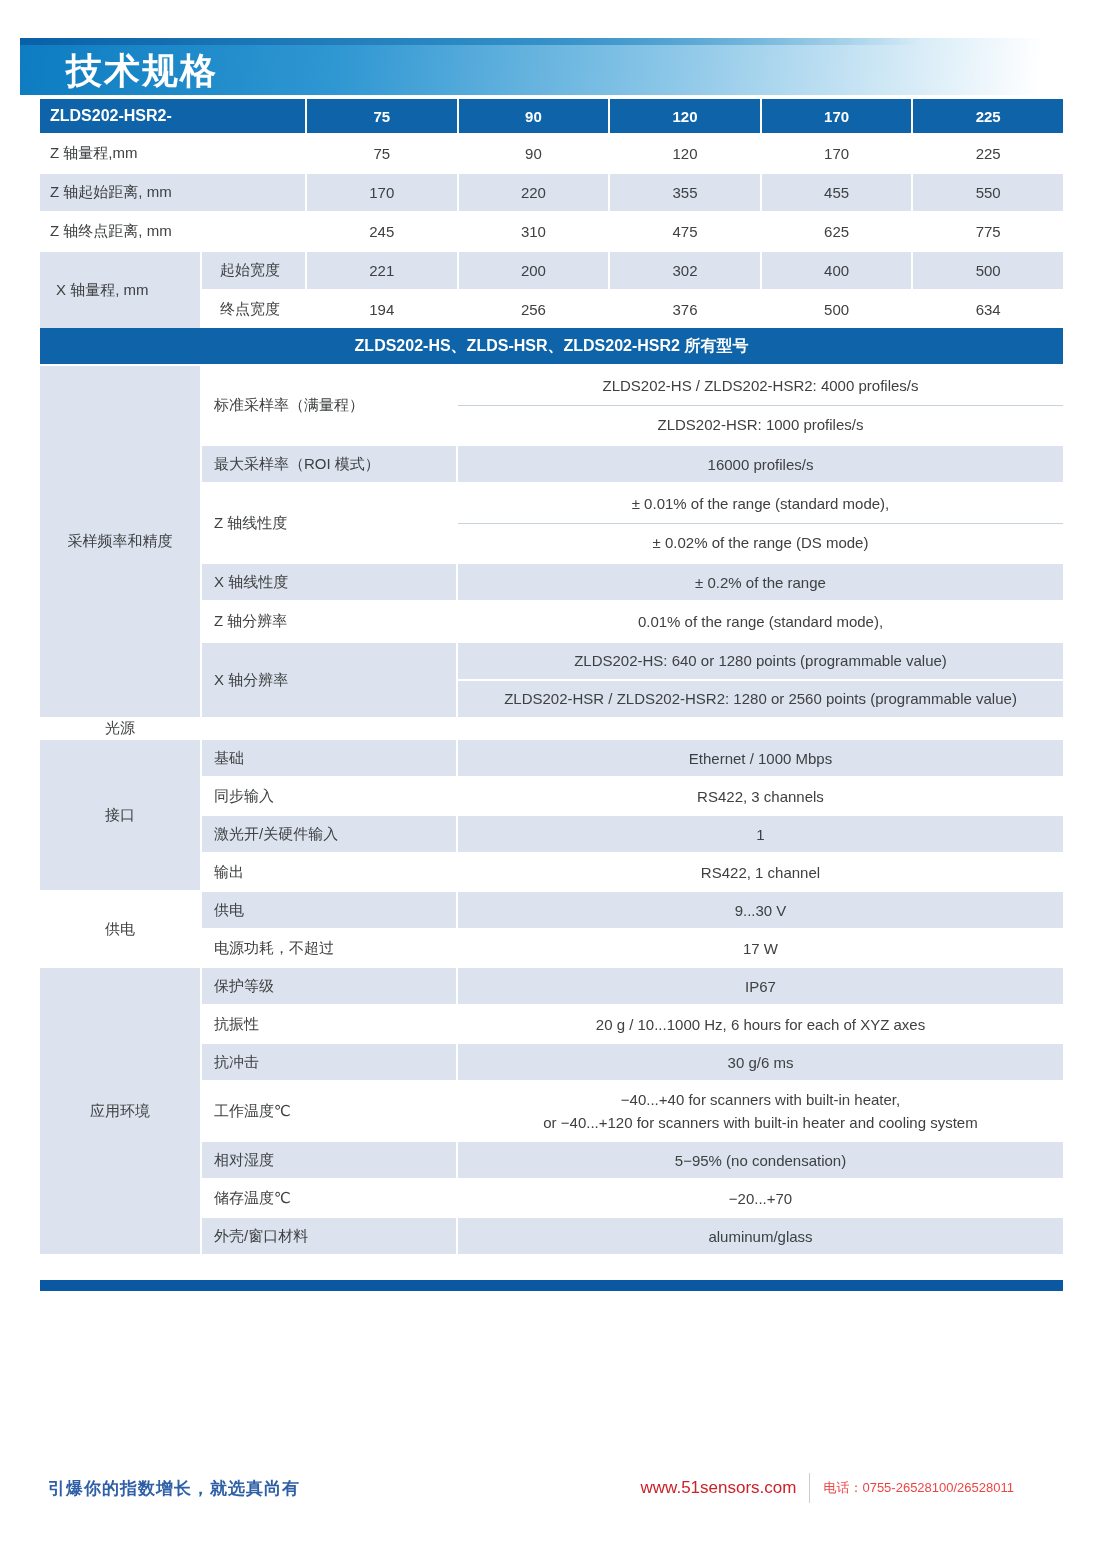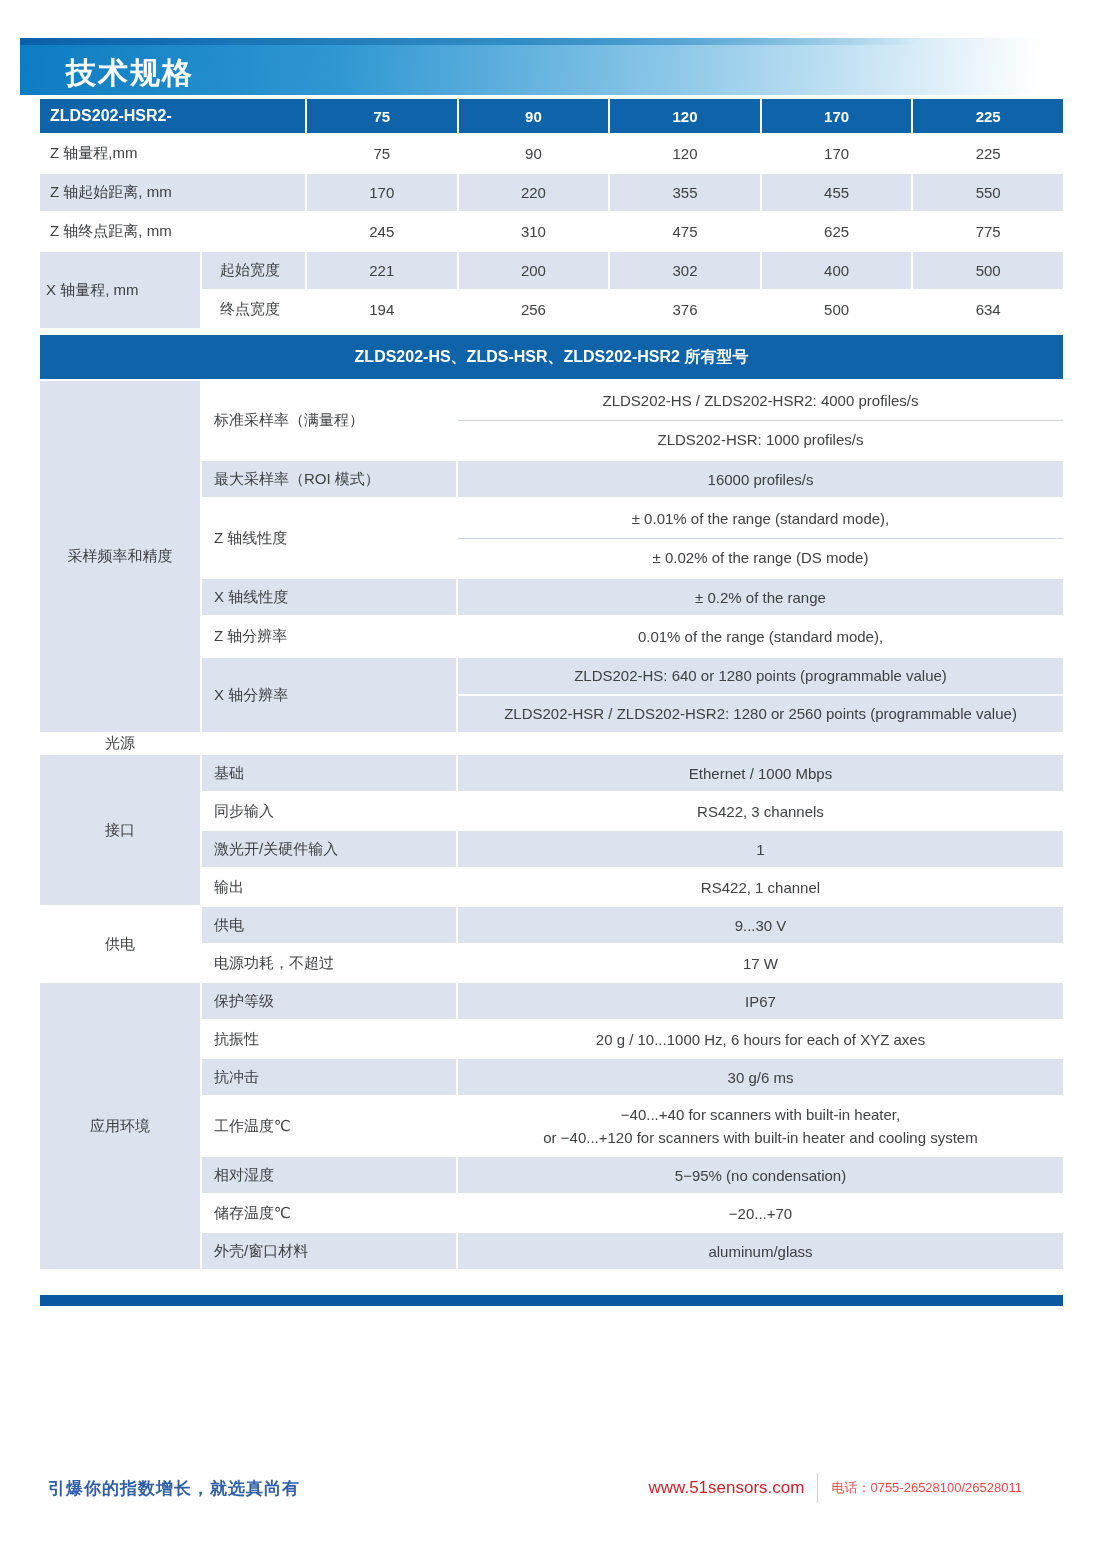--- a/index.html
+++ b/index.html
@@ -11,62 +11,62 @@
   
   .title-banner{
     margin:38px 20px 4px 20px;height:57px;position:relative;
     background:linear-gradient(95deg,#0d7cc1 0%,#2f97d2 30%,#8ec8e8 62%,#ffffff 96%);
   }
   .title-banner::before{
     content:'';position:absolute;top:0;left:0;right:0;height:7px;
     background:linear-gradient(90deg,#0a60a8 0%,#2f8cc4 45%,rgba(255,255,255,0) 85%);
   }
   .title-banner .title-text{
-    position:absolute;left:46px;top:15px;color:#ffffff;font-weight:bold;
-    font-size:30px;letter-spacing:2px;
+    position:absolute;left:46px;top:9px;color:#ffffff;font-weight:bold;
+    font-size:36px;letter-spacing:2px;
   }
   
   .content{width:1023px;margin-left:40px;}
   .cell{background:#ffffff;}
   .shade{background:#dce3ee;}
   
   .t1-row{display:flex;gap:2px;margin-top:2px;}
   .t1-row.t1-header{margin-top:0;}
   .hcell{background:#0f64a9 !important;color:#ffffff;font-weight:bold;}
   .t1-labelwide{width:265px;flex:none;display:flex;align-items:center;padding-left:10px;box-sizing:border-box;min-height:37px;}
   .t1-header .t1-labelwide{min-height:34px;font-size:16px;}
   .t1-val{flex:1;display:flex;align-items:center;justify-content:center;min-height:37px;}
   .t1-header .t1-val{min-height:34px;}
   .t1-xgroup{display:flex;gap:2px;margin-top:2px;}
-  .t1-group{width:160px;flex:none;display:flex;align-items:center;padding-left:6px;box-sizing:border-box;}
+  .t1-group{width:160px;flex:none;display:flex;align-items:center;padding-left:16px;box-sizing:border-box;}
   .t1-subrows{flex:1;display:flex;flex-direction:column;gap:2px;}
   .t1-subrows .t1-row{margin-top:0;}
   .t1-sublabel{width:103px;flex:none;display:flex;align-items:center;padding-left:18px;box-sizing:border-box;min-height:37px;}
   
   .models-banner{
-    height:44px;margin-top:7px;background:#0f64a9;color:#ffffff;font-weight:bold;
+    height:36px;margin-top:0;background:#0f64a9;color:#ffffff;font-weight:bold;
     display:flex;align-items:center;justify-content:center;font-size:16px;
   }
   
   .sec{display:flex;gap:2px;margin-top:2px;}
   .sec-group{width:160px;flex:none;display:flex;align-items:center;justify-content:center;text-align:center;}
   .sec-rows{flex:1;display:flex;flex-direction:column;gap:2px;}
   .spec-row{display:flex;gap:2px;}
   .spec-label{width:254px;flex:none;display:flex;align-items:center;padding-left:12px;box-sizing:border-box;min-height:36px;}
   .spec-val{flex:1;display:flex;flex-direction:column;}
   .spec-val.vgap{gap:2px;}
   .vline{flex:1;display:flex;flex-direction:column;align-items:center;justify-content:center;
     min-height:36px;box-sizing:border-box;padding:6px 14px;text-align:center;line-height:22px;}
   .spec-val.split-line .vline{min-height:39px;}
   .topline{border-top:1px solid #c9d2e0;text-align:right;}
   .txtline{line-height:23px;}
   
   .bottom-bar{width:1023px;margin:26px 0 0 40px;height:11px;background:#0a58a2;}
   .footer{
-    position:absolute;left:48px;right:80px;top:1473px;
+    position:absolute;left:48px;right:88px;top:1473px;
     display:flex;justify-content:space-between;align-items:center;
   }
   .footer-slogan{color:#2e5fa6;font-weight:bold;font-size:17px;letter-spacing:1px;}
   .footer-right{display:flex;align-items:center;gap:13px;margin-left:32px;}
   .footer-website{color:#cc2128;font-size:17px;}
   .footer-divider{width:1px;height:30px;background:#cccccc;}
   .footer-phone{color:#ef4444;font-size:13px;}
 </style>
 </head>
 <body>

